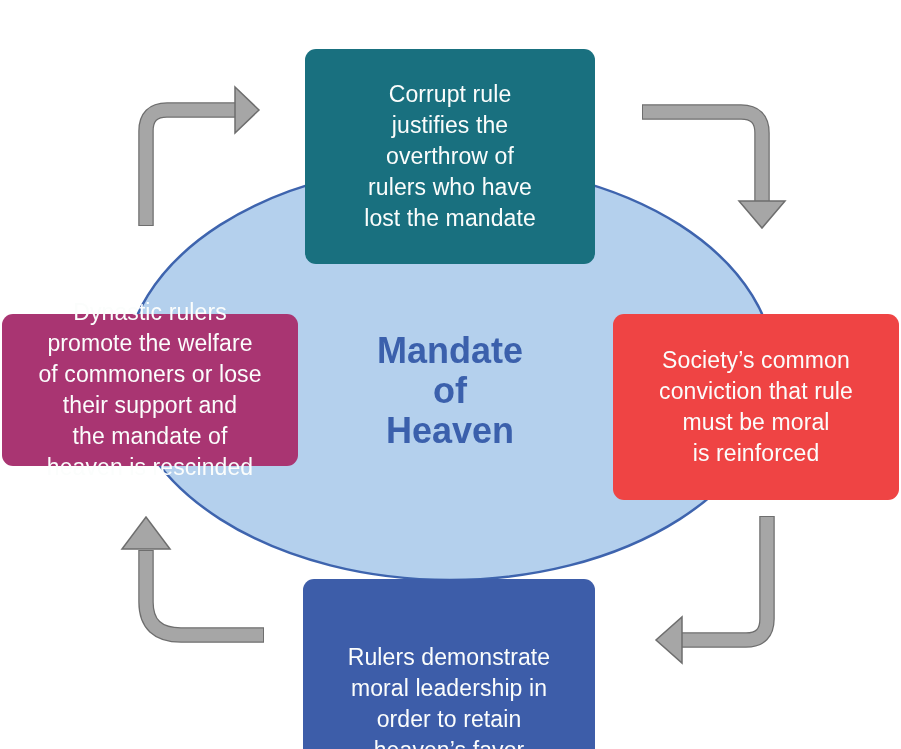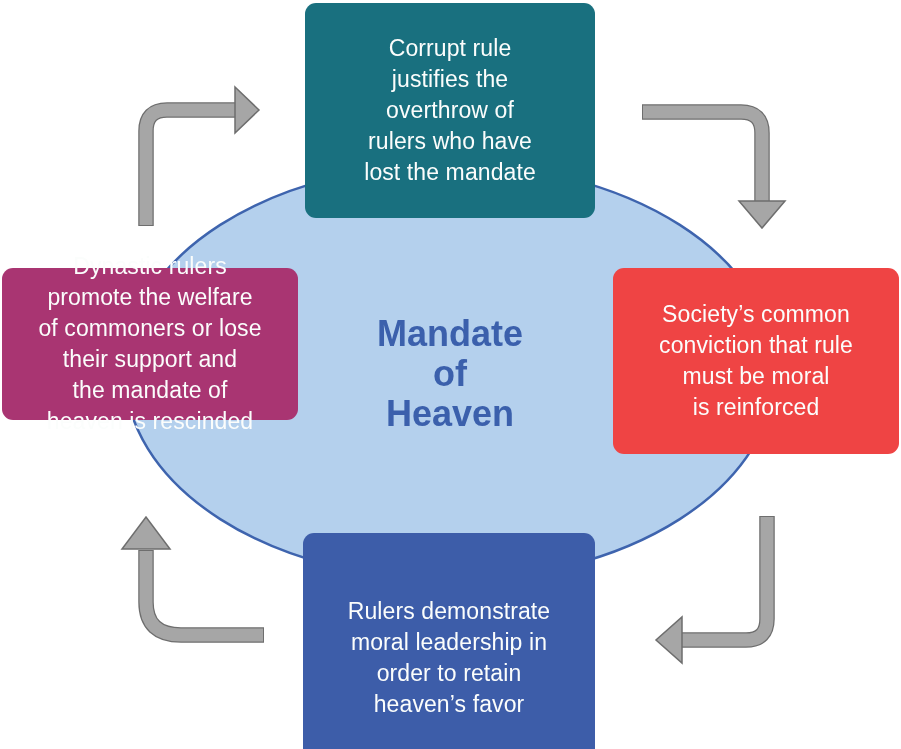--- a/index.html
+++ b/index.html
@@ -22,28 +22,29 @@
     display: flex;
     align-items: center;
     justify-content: center;
     text-align: center;
     color: #fbfdfc;
     font-size: 23px;
     line-height: 31px;
     font-weight: 500;
     white-space: pre-line;
     letter-spacing: 0.1px;
+    margin-top: 46px;
   }
   #node-top    { left: 305px; top: 3px;   width: 290px; height: 215px; background: #19707F; }
   #node-left   { left: 2px;   top: 268px; width: 296px; height: 152px; background: #A93572; }
   #node-right  { left: 613px; top: 268px; width: 286px; height: 186px; background: #ef4444; }
   #node-bottom { left: 303px; top: 533px; width: 292px; height: 250px; background: #3D5DA9; }
   .center-title {
     position: absolute;
-    left: 300px; top: 312px;
+    left: 300px; top: 329px;
     width: 300px; height: 124px;
     display: flex;
     align-items: center;
     justify-content: center;
     text-align: center;
     font-size: 36px;
     line-height: 40px;
     font-weight: 600;
     color: #3B60AC;
     white-space: pre-line;

